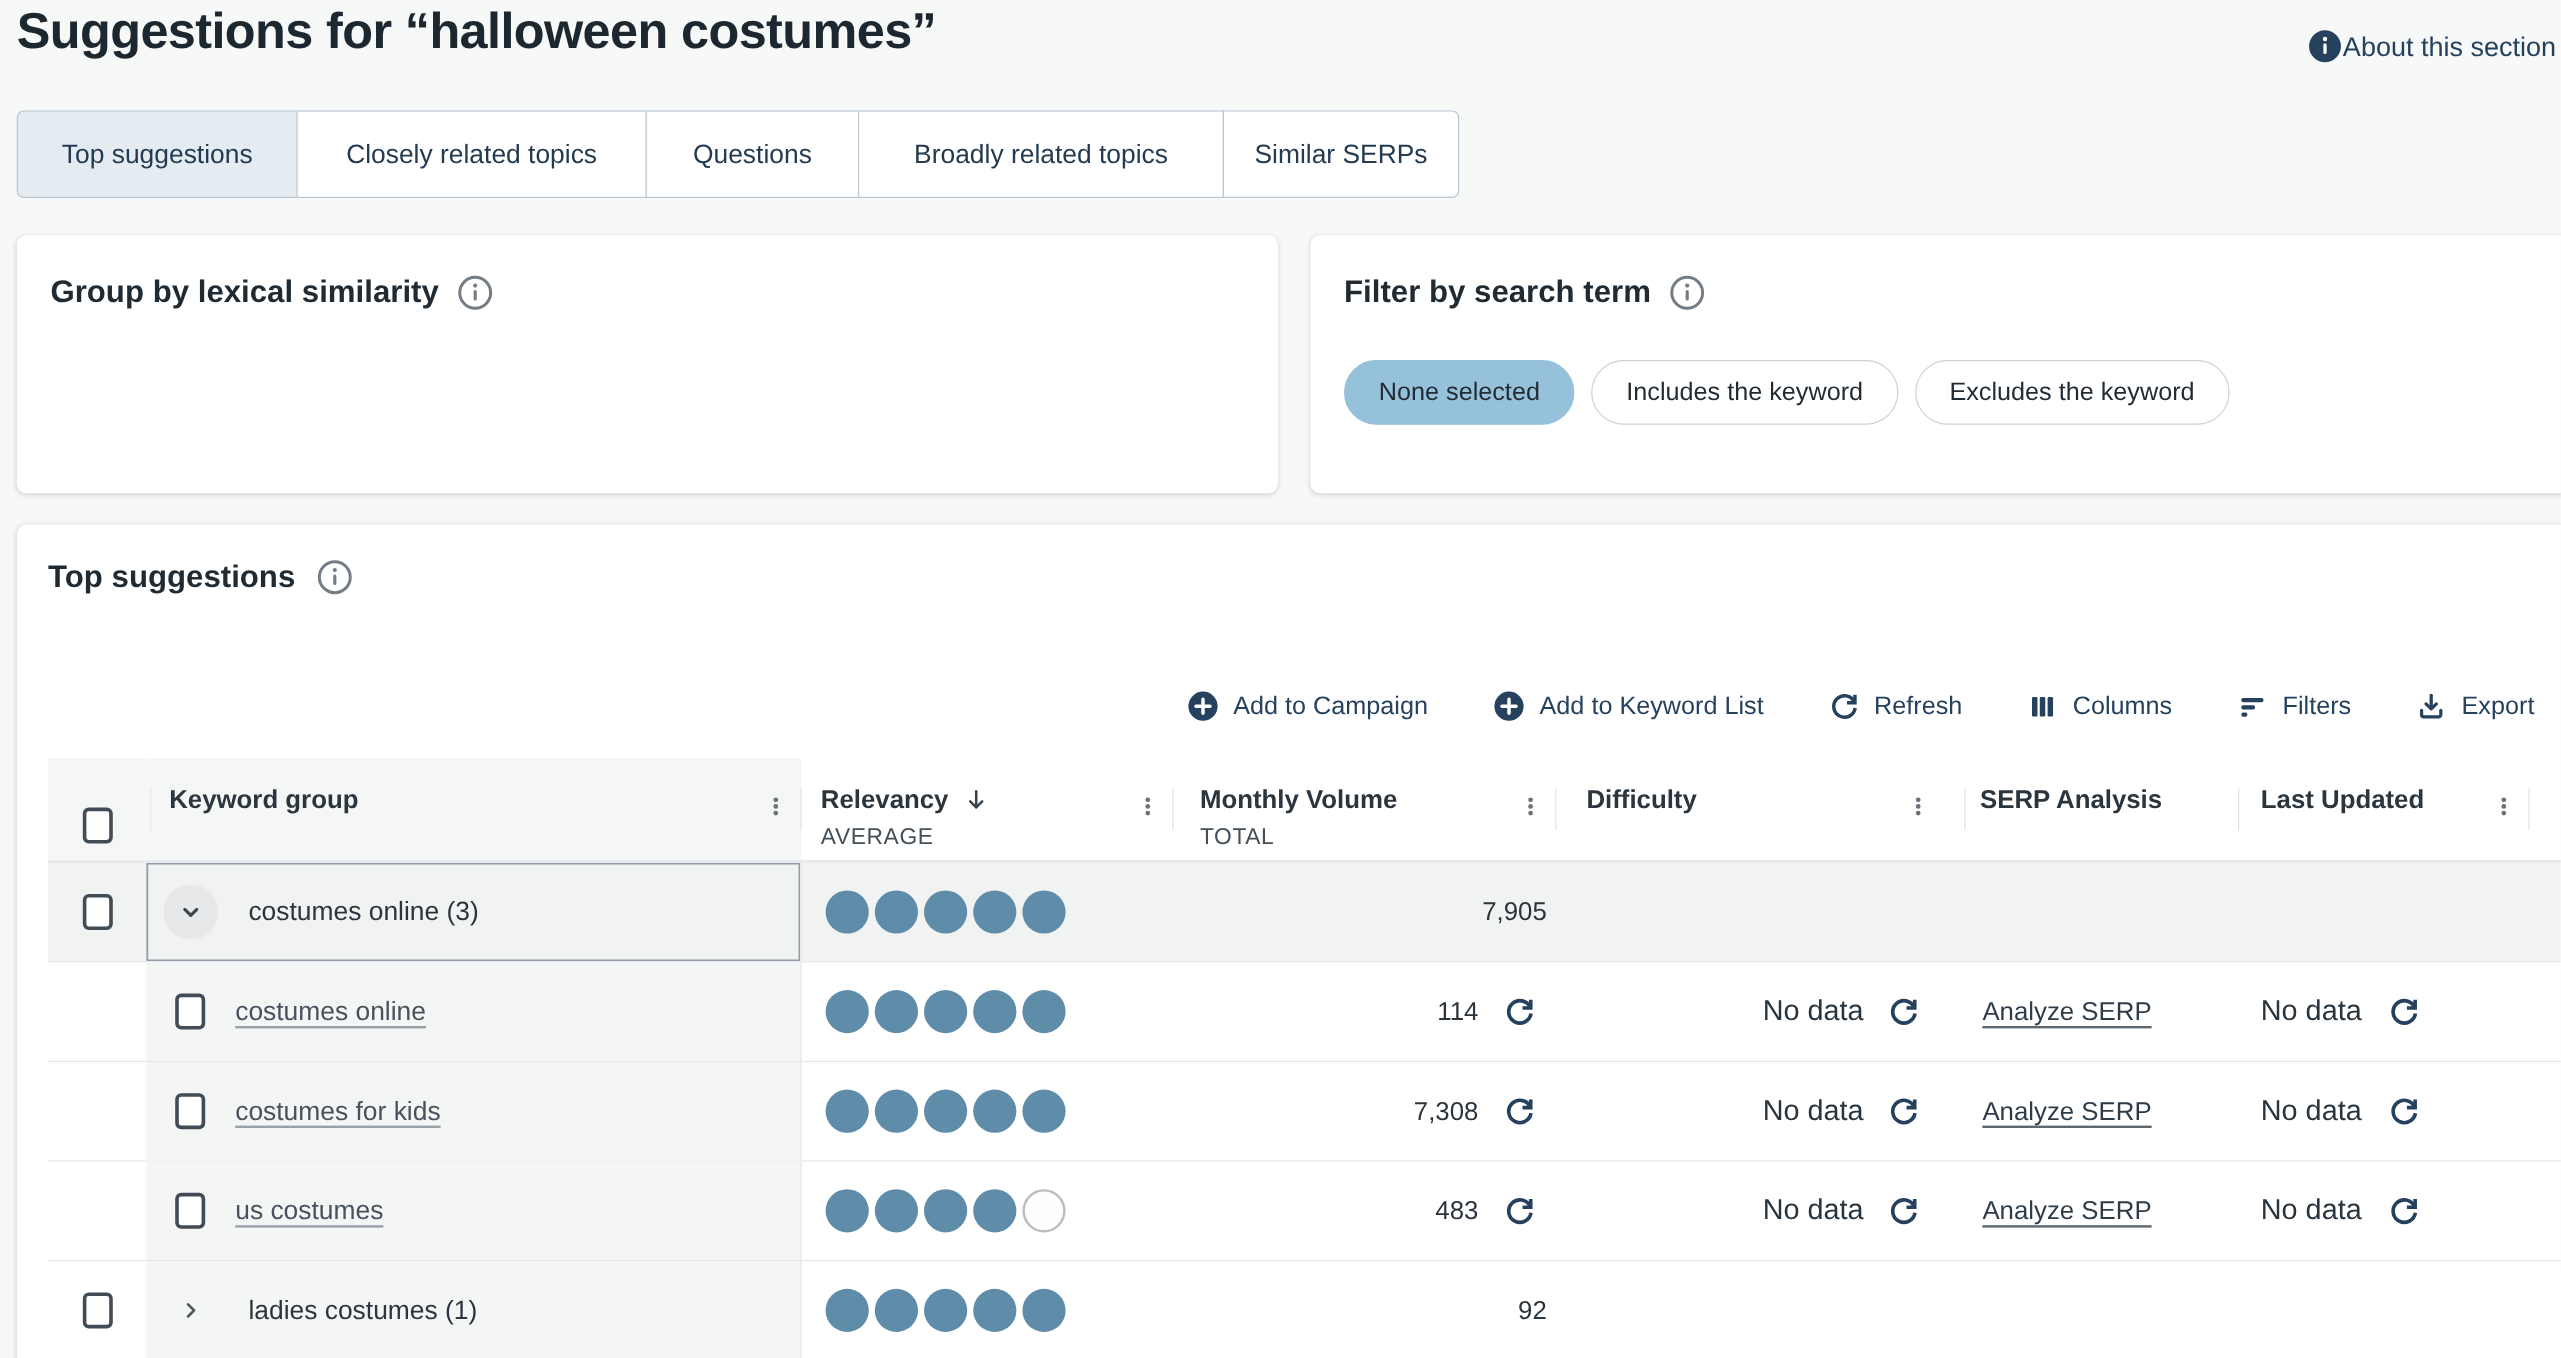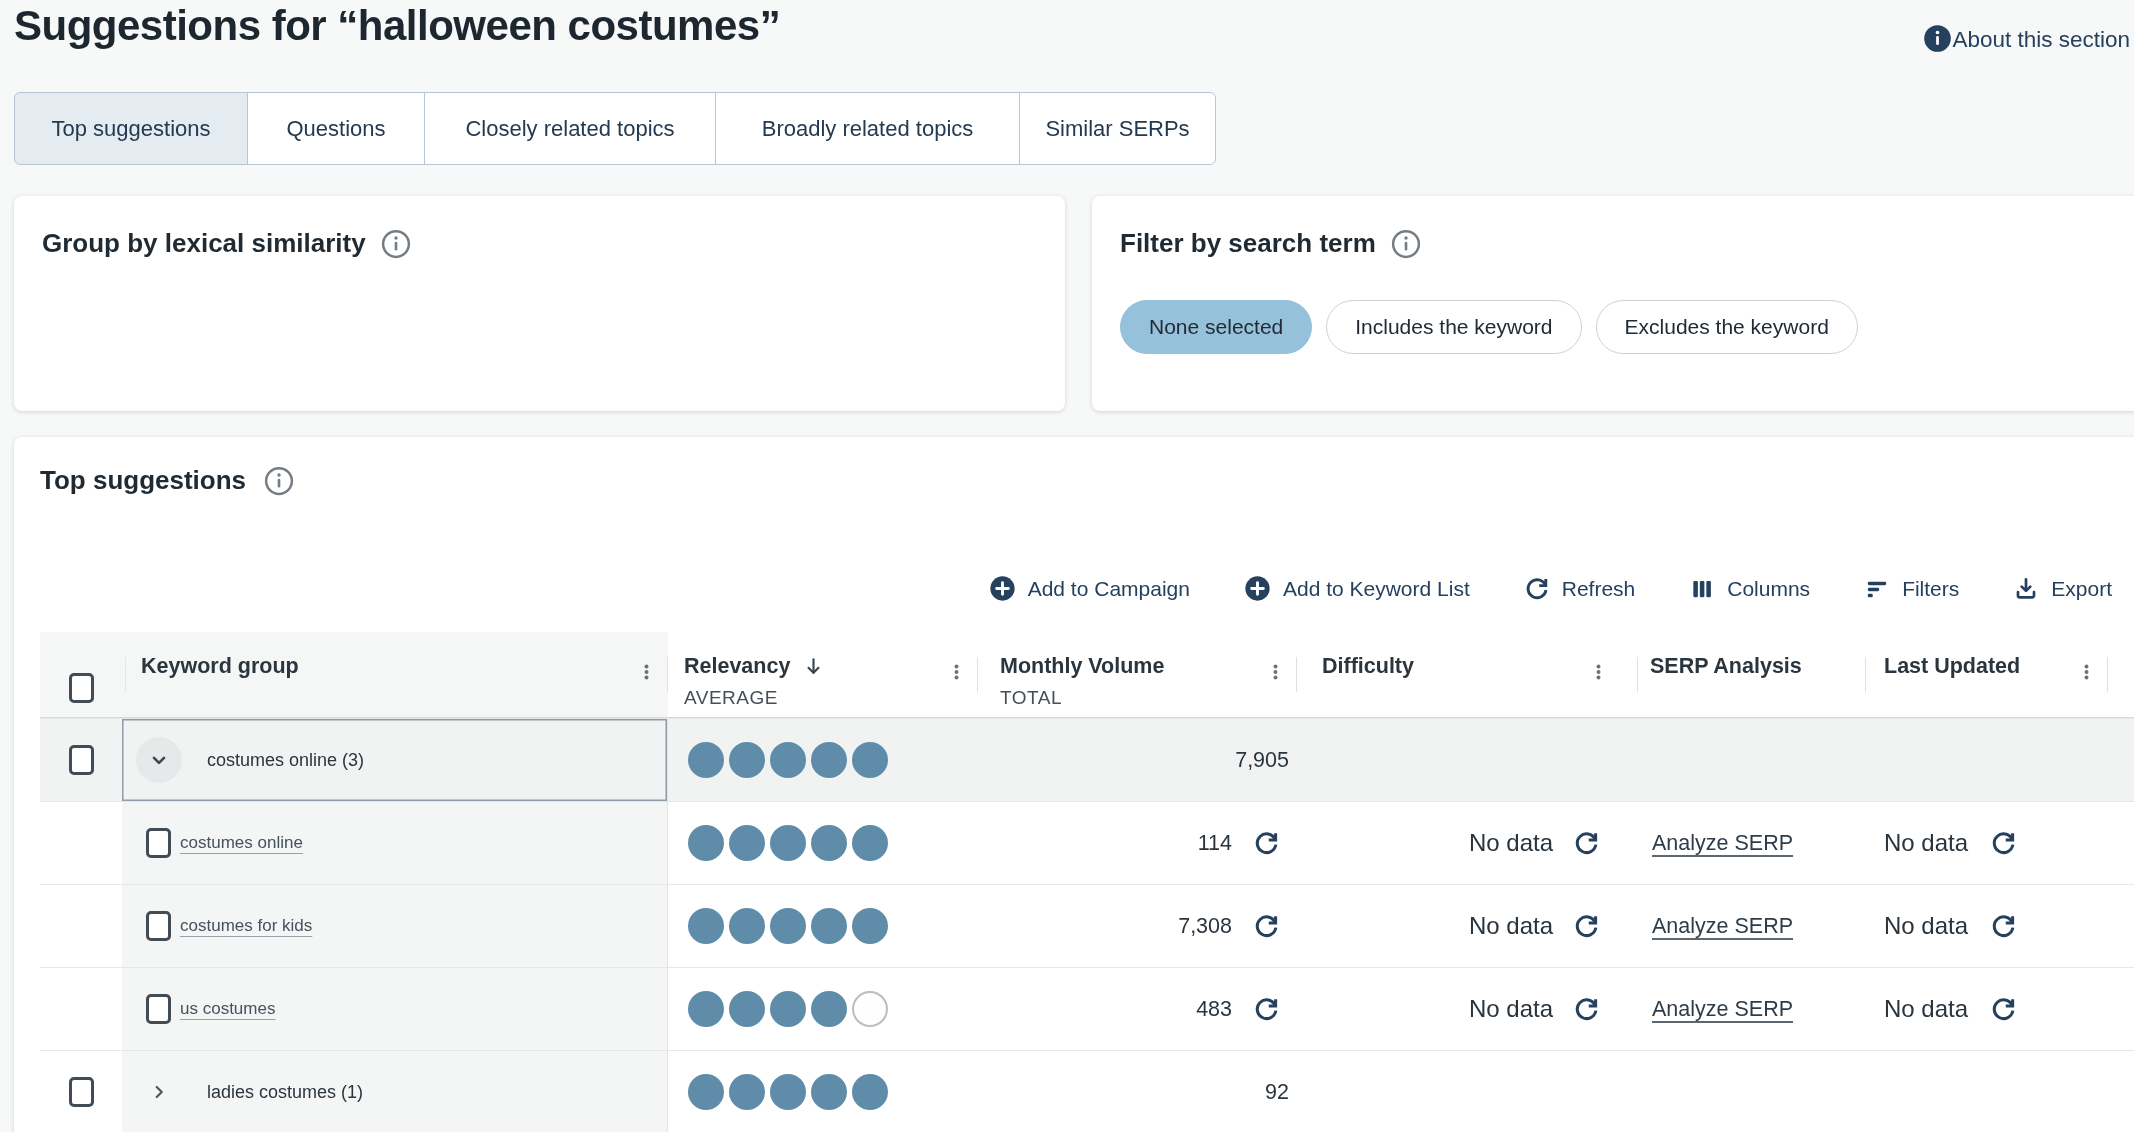--- a/index.html
+++ b/index.html
@@ -102,24 +102,24 @@
 
   .checkbox {
     width:25px; height:30px; border:3px solid #414c56; border-radius:5px;
     background:#fff; cursor:pointer; flex:none;
   }
   .expander {
     width:46px; height:46px; border-radius:50%; margin-left:14px;
     display:flex; align-items:center; justify-content:center; cursor:pointer; flex:none;
   }
   .expander.circle { background:#e6e8e9; }
-  .group-label { font-size:18px; color:#2b353e; margin-left:25px; white-space:nowrap; }
+  .group-label { font-size:22px; color:#2b353e; margin-left:25px; white-space:nowrap; }
   .child-pad { padding-left:24px; }
   .kw-link {
-    font-size:17px; color:#47525c; margin-left:9px; cursor:pointer;
+    font-size:22px; color:#47525c; margin-left:25px; cursor:pointer;
     text-decoration:underline; text-decoration-color:#98a1a8; text-underline-offset:5px;
   }
   .num { font-size:21.5px; color:#2a343d; }
   .plain { font-size:24px; color:#2a343d; white-space:nowrap; }
   .serp-link {
     font-size:21.5px; color:#2e3c49; cursor:pointer; white-space:nowrap;
     text-decoration:underline; text-decoration-color:#5c6770; text-underline-offset:5px;
   }
 
   .dots { display:flex; align-items:center; gap:5px; }
@@ -190,22 +190,22 @@
   <span>
       <svg width="29" height="29" viewBox="0 0 24 24">
         <use href="#i-info-filled"></use>
       </svg>
     </span>
   <span>About this section</span>
 </div>
 
 <div class="tabs">
   <div class="tab active w-tab1">Top suggestions</div>
+  <div class="tab w-tab3">Closely related topics</div>
   <div class="tab w-tab2">Questions</div>
-  <div class="tab w-tab3">Closely related topics</div>
   <div class="tab w-tab4">Broadly related topics</div>
   <div class="tab w-tab5">Similar SERPs</div>
 </div>
 
 <div class="card card-group">
   <div class="card-head">
     <span class="card-title">Group by lexical similarity</span>
     <span>
         <svg width="30" height="30" viewBox="0 0 24 24">
           <use href="#i-info-outline"></use>

